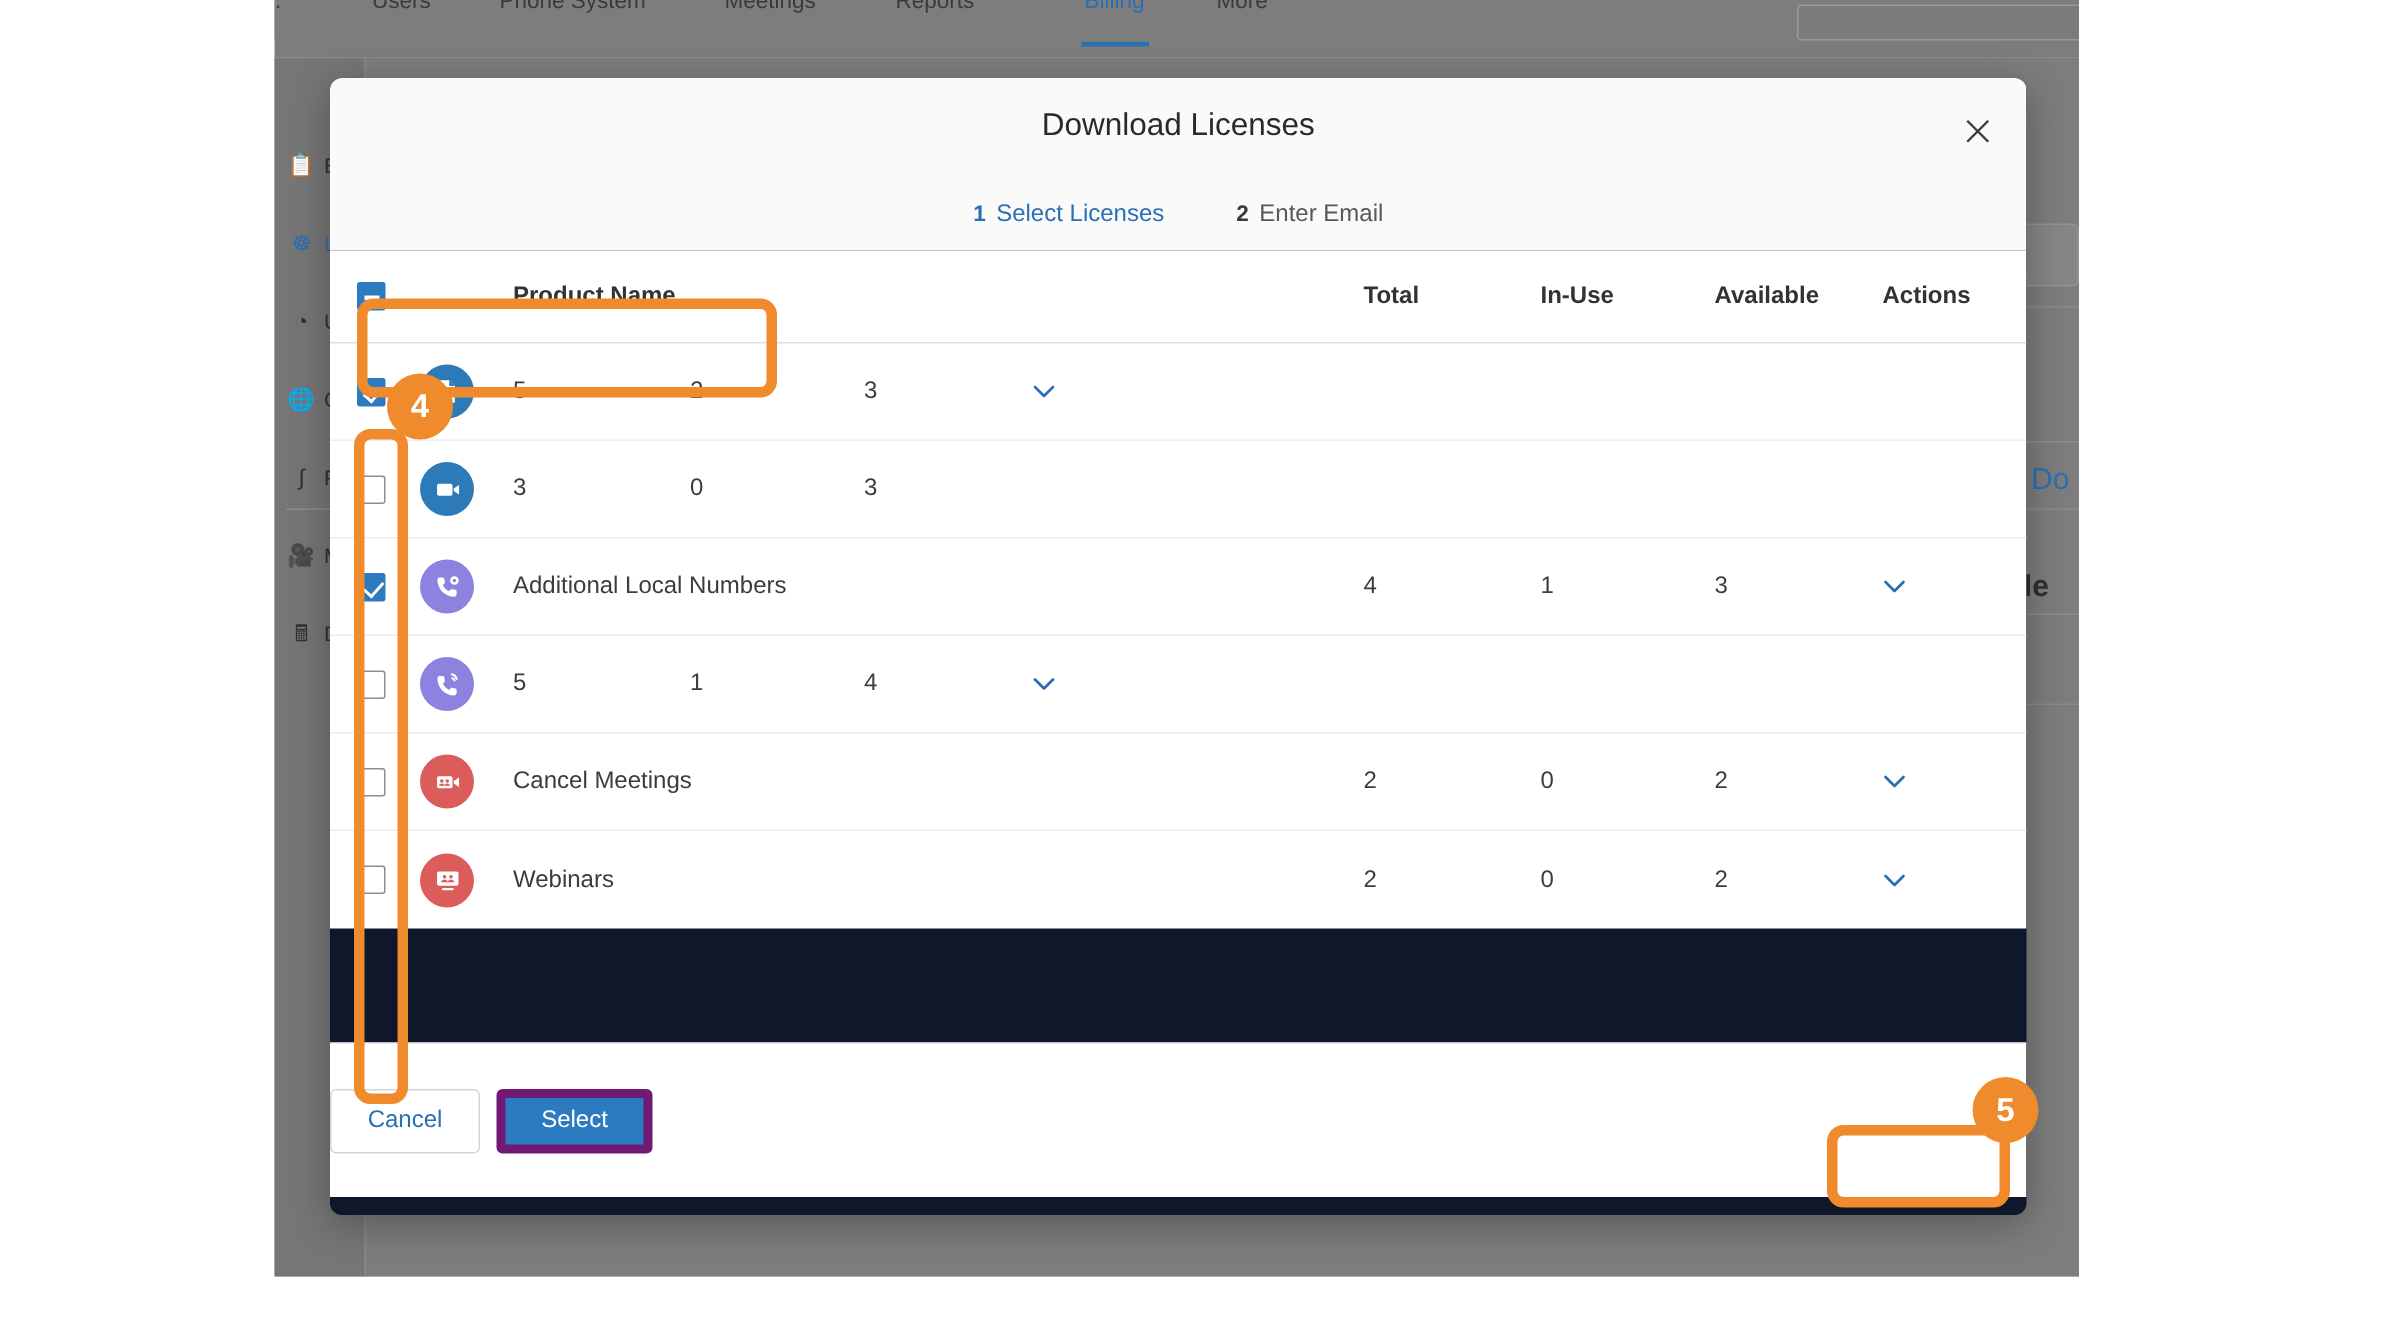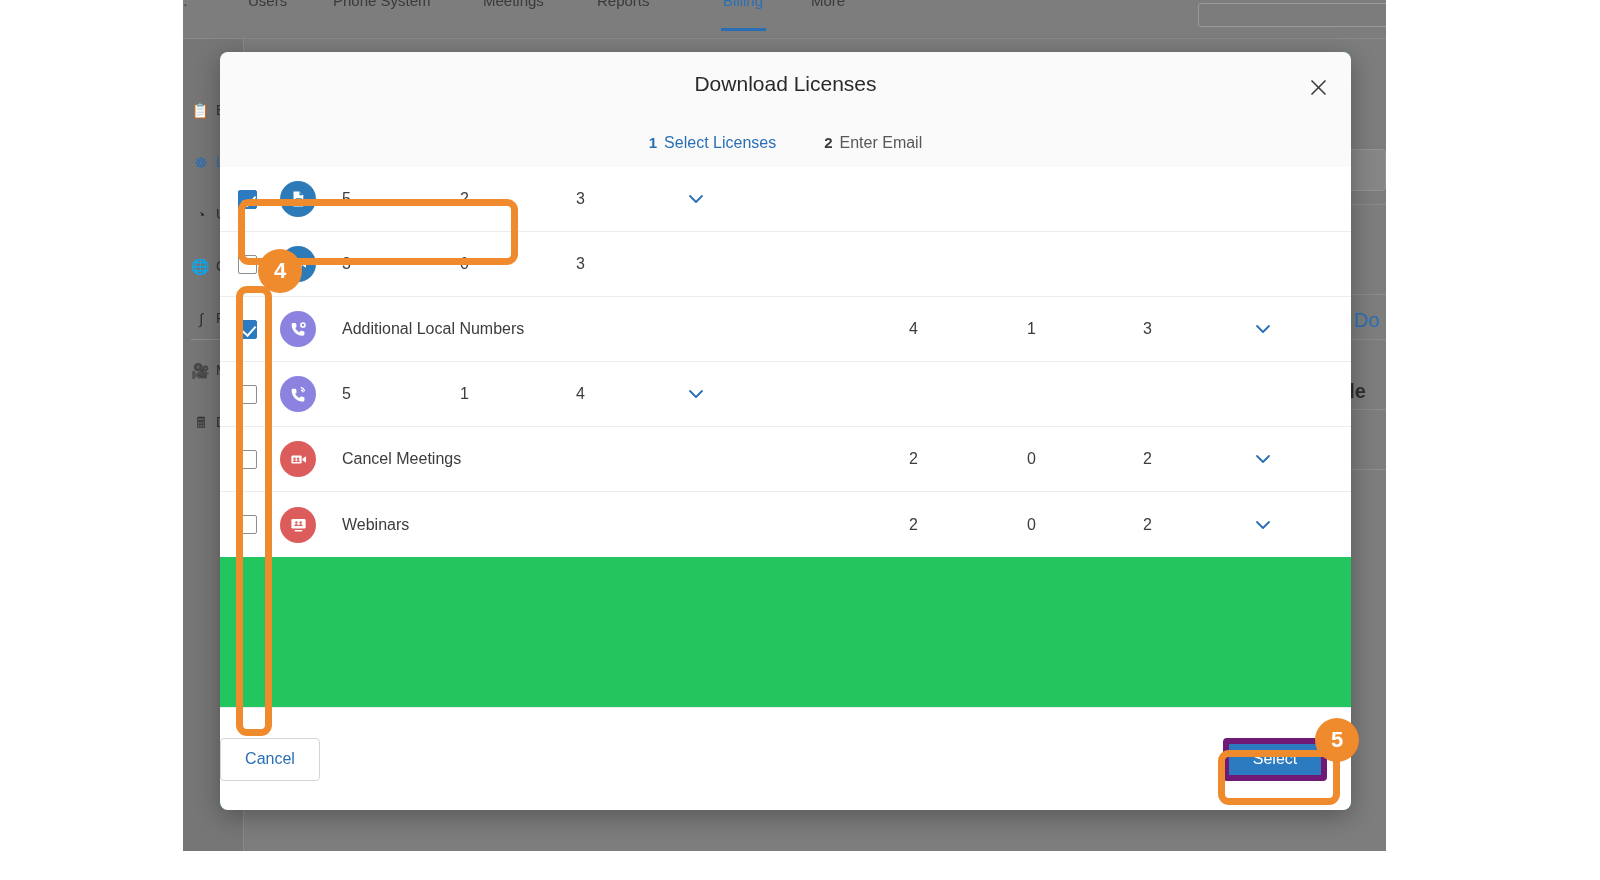--- a/index.html
+++ b/index.html
@@ -66,21 +66,21 @@
   .bg-crow {
     position: absolute; left: 0; width: 1142px; height: 1px; background: #8c8c8c;
   }
   .bg-card {
     position: absolute; background: #868686; border: 1px solid #939393; border-radius: 4px;
   }
 
   
   .modal {
     position: absolute; left: 220px; top: 52px; width: 1131px; height: 758px;
-    background: #22c55e; border-radius: 8px;
+    background: #0f172a; border-radius: 8px;
     box-shadow: 0 6px 26px rgba(0,0,0,0.30);
     overflow: hidden;
   }
   .modal-head {
     position: relative; height: 115px; background: #fafafa;
   }
   .modal-title {
     position: absolute; left: 0; top: 20px; width: 100%;
     text-align: center; font-size: 21px; color: #2a2a2a; font-weight: normal;
   }
@@ -163,23 +163,23 @@
   .pico {
     width: 36px; height: 36px; border-radius: 50%;
     display: flex; align-items: center; justify-content: center; flex: none;
   }
   .pico svg { display: block; }
 
   .chev { color: #2a6fb5; cursor: pointer; display: flex; }
 
   
   .modal-foot {
-    position: absolute; left: 0; bottom: 0; width: 100%; height: 103px;
+    position: absolute; left: 0; bottom: 12px; width: 100%; height: 103px;
     background: #ffffff; border-top: 1px solid #ededed;
-    display: flex; align-items: center; justify-content: space-between;
+    display: flex; align-items: center; justify-content: flex-start;
     padding-right: 24px; gap: 0;
   }
   .btn {
     height: 43px; border-radius: 4px; font-size: 16px;
     display: flex; align-items: center; justify-content: center; cursor: pointer;
   }
   .btn-cancel {
     width: 100px; border: 1px solid #d4d4d4; background: #fff; color: #2a6fb5;
     margin-right: 11px;
   }
@@ -284,20 +284,31 @@
           <span class="num">2</span>
           <span>Enter Email</span>
         </div>
       </div>
       <div class="head-rule"></div>
     </div>
 
 
     <div class="tbl">
 
+      <div class="trow head">
+        <div class="c-check">
+          <div class="cb indet"></div>
+        </div>
+        <div class="c-icon"></div>
+        <div class="c-name">Product Name</div>
+        <div class="c-total">Total</div>
+        <div class="c-inuse">In-Use</div>
+        <div class="c-avail">Available</div>
+        <div class="c-act">Actions</div>
+      </div>
 
       <div class="trow">
         <div class="c-check">
           <div class="cb checked"></div>
         </div>
         <div class="c-icon">
           <div class="pico" style="background:#2d7ab8">
             <svg width="18" height="18" viewBox="0 0 24 24" aria-hidden="true">
               <path d="M6 2h8l5 5v15H6z" fill="#fff"></path>
               <path d="M14 2v5h5" fill="#2d7ab8"></path>

